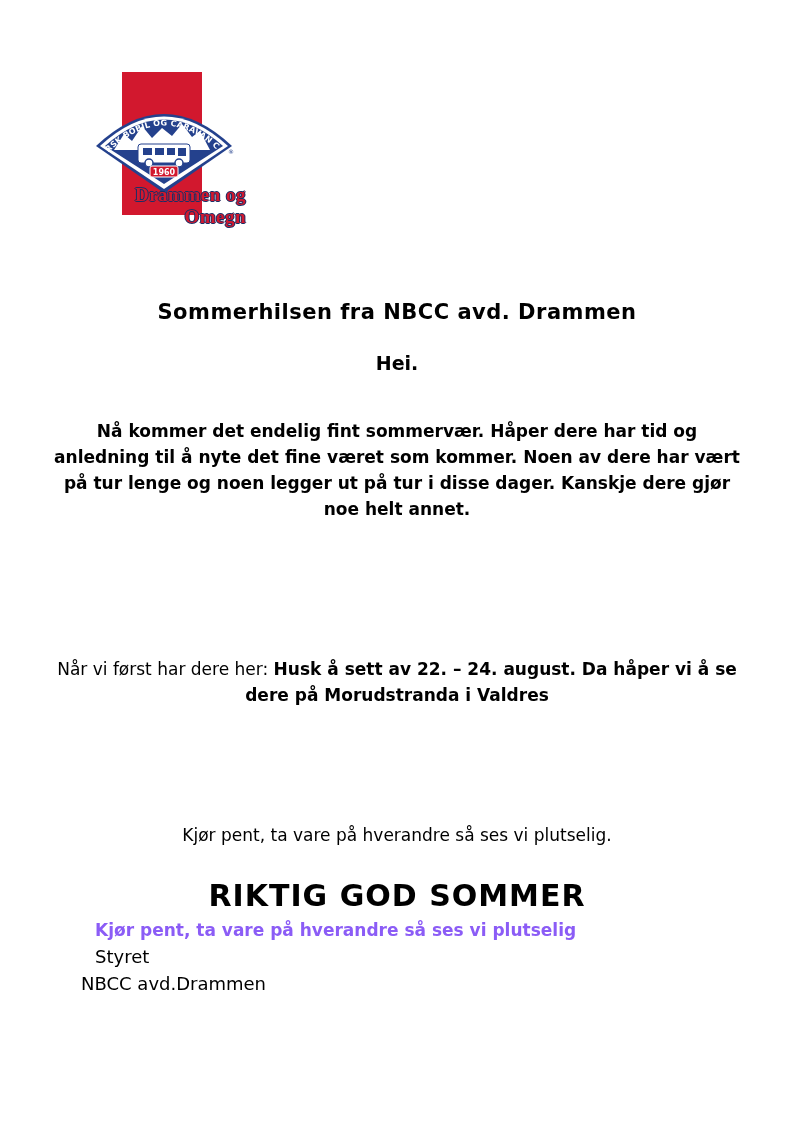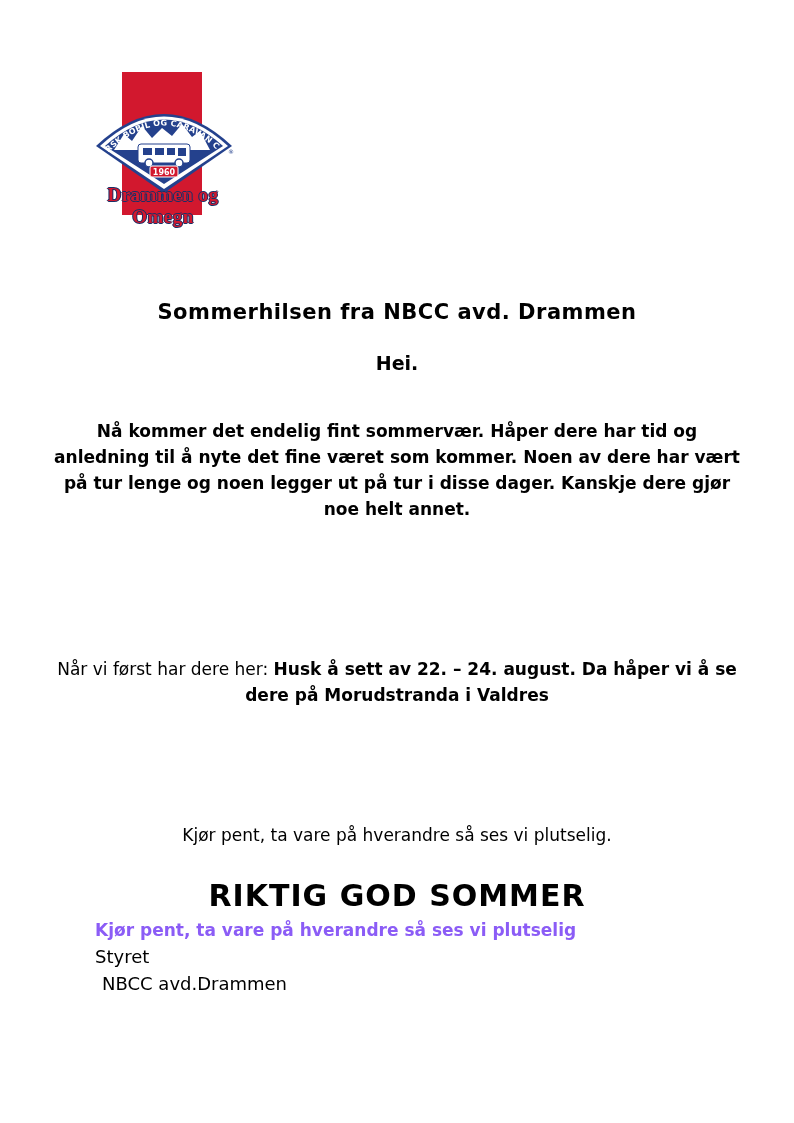--- a/index.html
+++ b/index.html
@@ -11,21 +11,21 @@
     font-family:"DejaVu Sans", sans-serif;
     color:#000;
     overflow:hidden;
     margin:0 auto;
   }
   
   .logo { position:absolute; left:88px; top:70px; width:150px; height:150px; }
   .logo svg { position:absolute; left:0; top:0; }
   .logo-region {
     position:absolute; left:-8px; top:114px; width:166px;
-    text-align:center;
+    text-align:right;
     font-family:"Liberation Serif", serif;
     font-weight:bold; font-size:19px;
     color:#d2182e;
     text-shadow:-1px 0 #1a2f66, 1px 0 #1a2f66, 0 -1px #1a2f66, 0 1px #1a2f66;
     letter-spacing:0.5px;
   }
   
   .blk { position:absolute; left:0; right:0; text-align:center; }
   .title   { top:300px; font-size:21px; font-weight:bold; letter-spacing:0.5px; }
   .hei     { top:352px; font-size:19px; font-weight:bold; }
@@ -34,21 +34,21 @@
   .p1 { top:406px; }
   .p2 { top:540px; }
   .p3 { top:644px; }
   .p4 { top:746px; }
   .rw { font-weight:normal; }  
   .drive    { top:825px; font-size:17px; font-weight:normal; }
   .headline { top:878px; font-size:30px; font-weight:bold; letter-spacing:1px; }
   .ghost    { top:920px; left:95px; right:auto; text-align:left;
               font-size:17px; font-weight:bold; color:#8b5cf6; }
   .signoff1 { top:946px; left:95px; right:auto; text-align:center; font-size:18px; }
-  .signoff2 { top:973px; left:102px; right:auto; text-align:right; font-size:18px; }
+  .signoff2 { top:973px; left:81px; right:auto; text-align:right; font-size:18px; }
 </style>
 </head>
 <body>
 
 <div class="page">
 
   <div class="logo">
     <svg width="150" height="150" viewBox="0 0 150 150">
 
       <rect x="34" y="2" width="80" height="143" fill="#d2182e"></rect>

